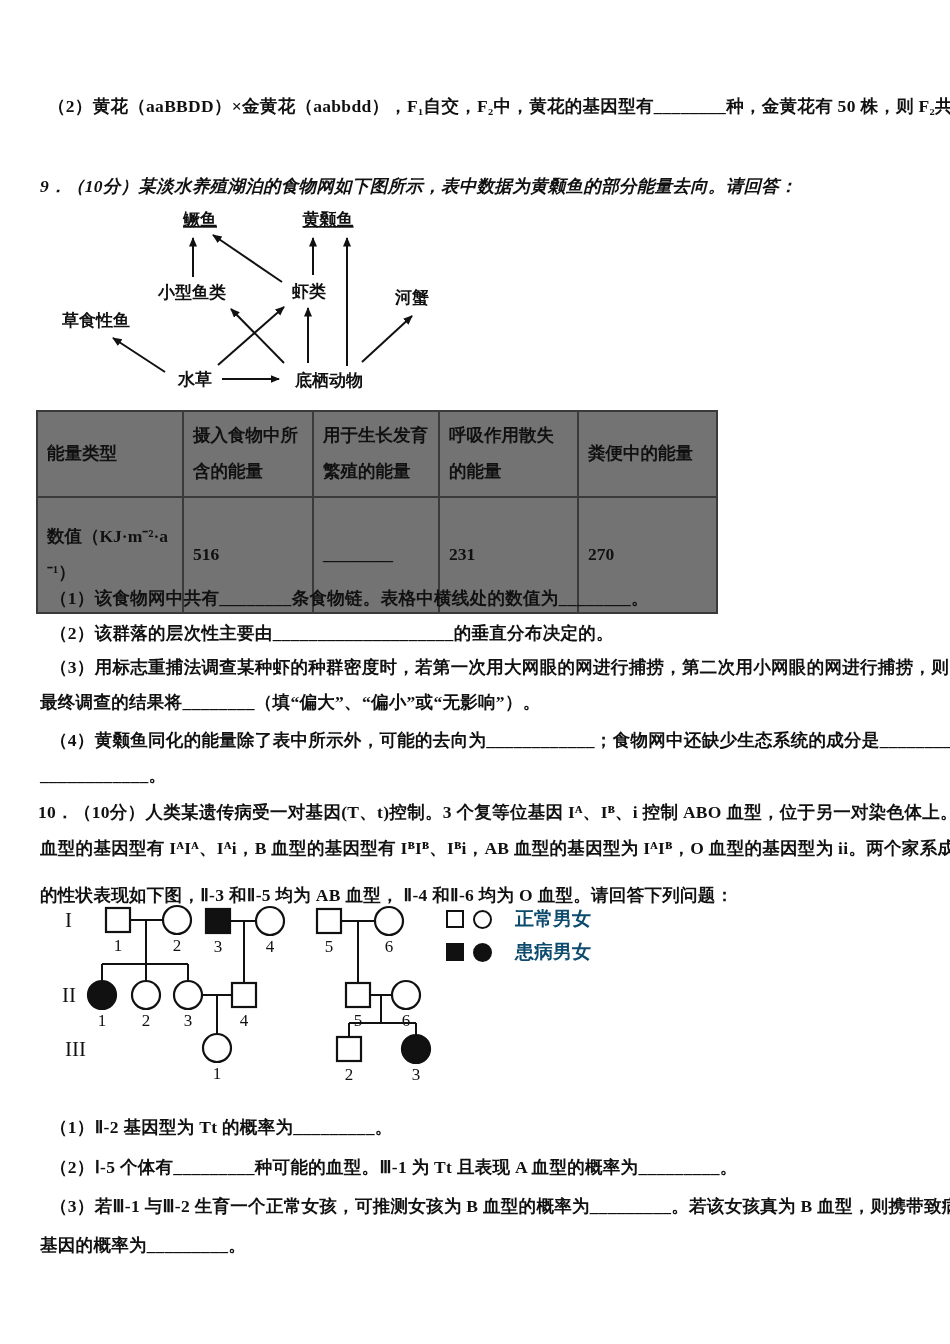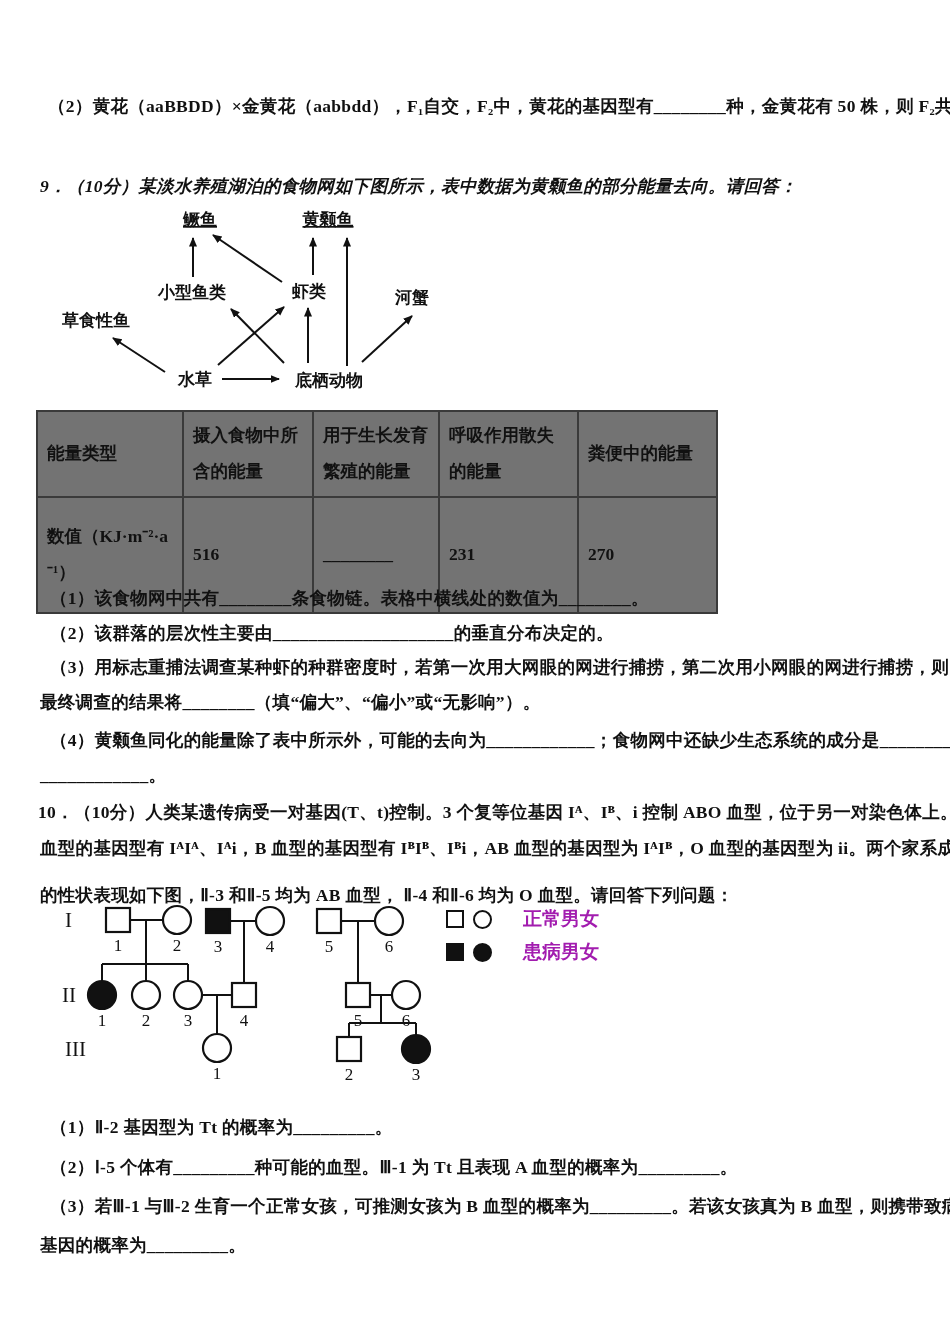--- a/index.html
+++ b/index.html
@@ -25,21 +25,21 @@
   svg.diagram { position:absolute; overflow:visible; }
   #foodweb text { font-family:"Liberation Serif",serif; font-weight:700; font-size:17px; fill:#111; }
   #foodweb text.ul { text-decoration:underline; }
   #pedigree text.num { font-family:"Liberation Serif",serif; font-size:17px; fill:#111; }
   #pedigree text.gen { font-family:"Liberation Serif",serif; font-size:21px; fill:#111; }
   
   .legend-row { position:absolute; display:flex; align-items:center; gap:9px; }
   .legend-row .sym-sq { width:14px; height:14px; border:2.5px solid #111; background:#fff; display:inline-block; }
   .legend-row .sym-ci { width:15px; height:15px; border:2.5px solid #111; background:#fff; border-radius:50%; display:inline-block; }
   .legend-row.affected .sym-sq, .legend-row.affected .sym-ci { background:#111; }
-  .legend-row .legend-label { font-size:19px; font-weight:700; margin-left:22px; color:#a21caf; }
+  .legend-row .legend-label { font-size:19px; font-weight:700; margin-left:14px; color:#0c4a6e; }
 </style>
 </head>
 <body>
 
 <div class="page">
 
   <div class="tline" style="left:48px; top:96px;">（2）黄花（aaBBDD）×金黄花（aabbdd），F₁自交，F₂中，黄花的基因型有________种，金黄花有 50 株，则 F₂共</div>
 
   <div class="tline" style="left:40px; top:176px;font-style:italic;">9．（10分）某淡水养殖湖泊的食物网如下图所示，表中数据为黄颡鱼的部分能量去向。请回答：</div>
 

